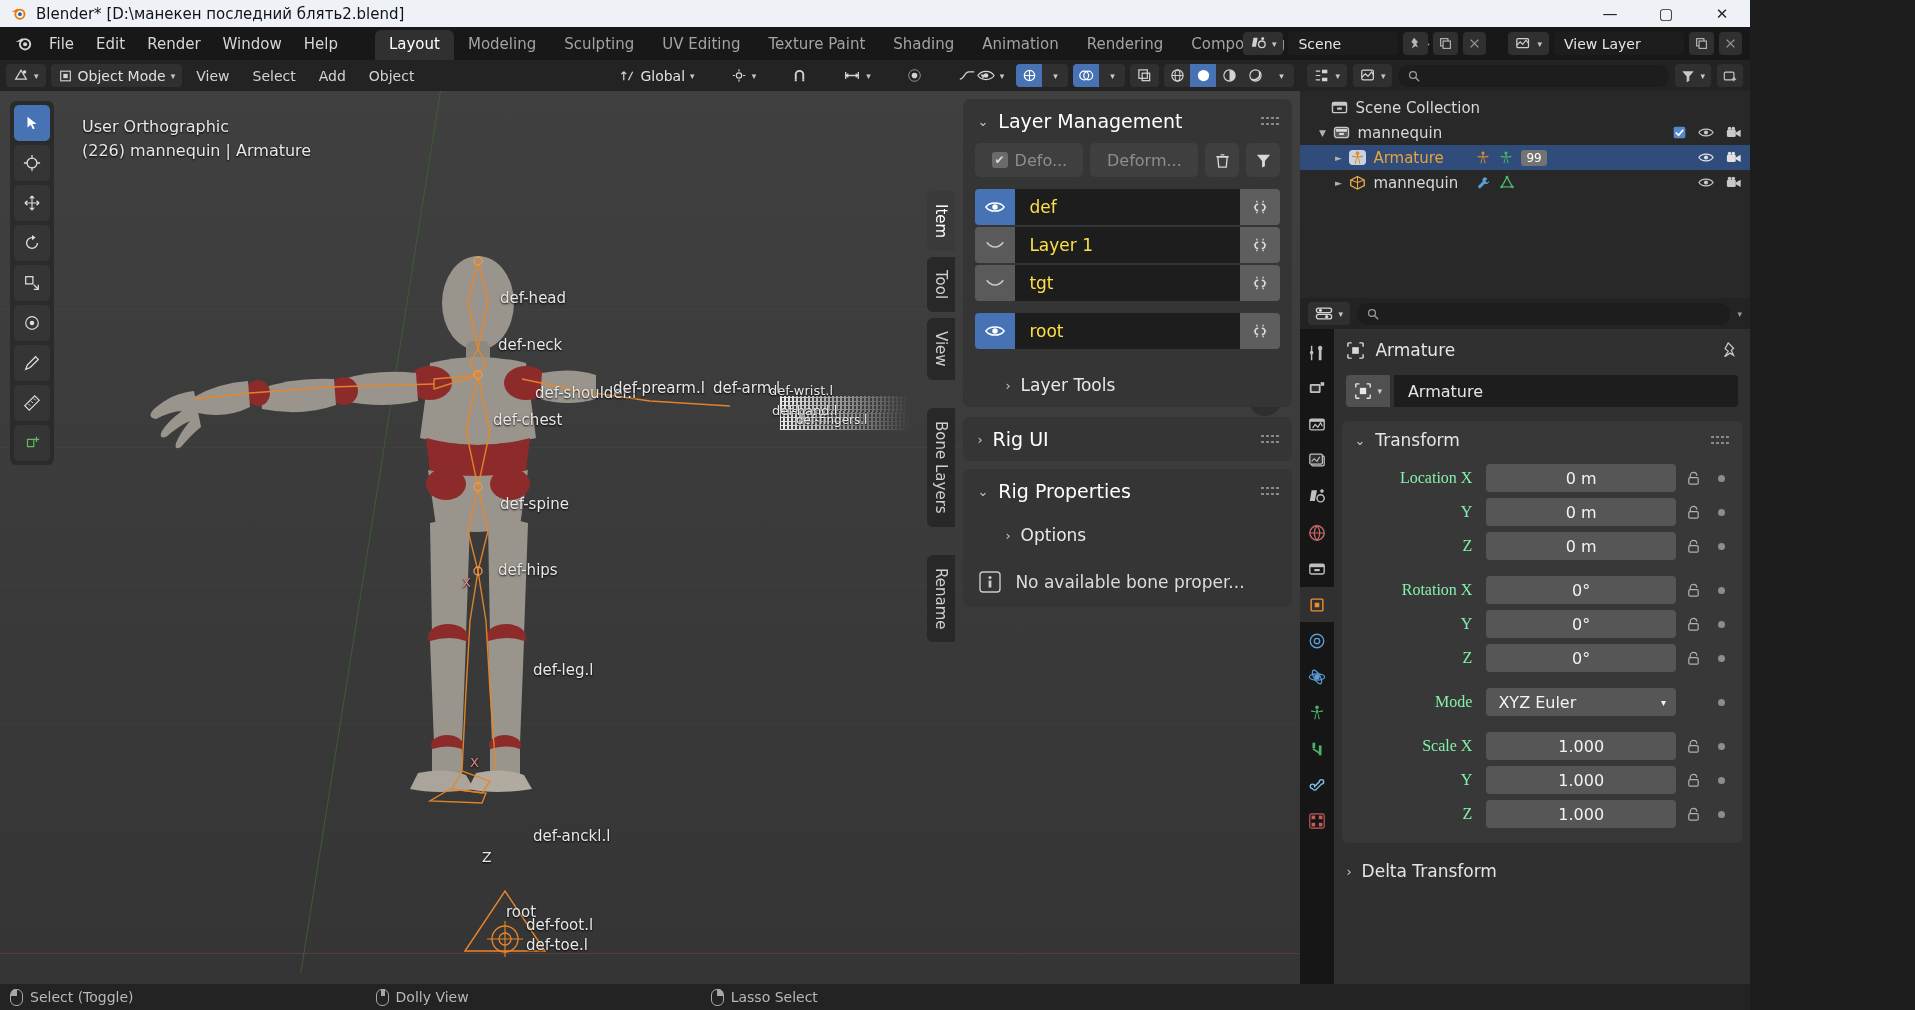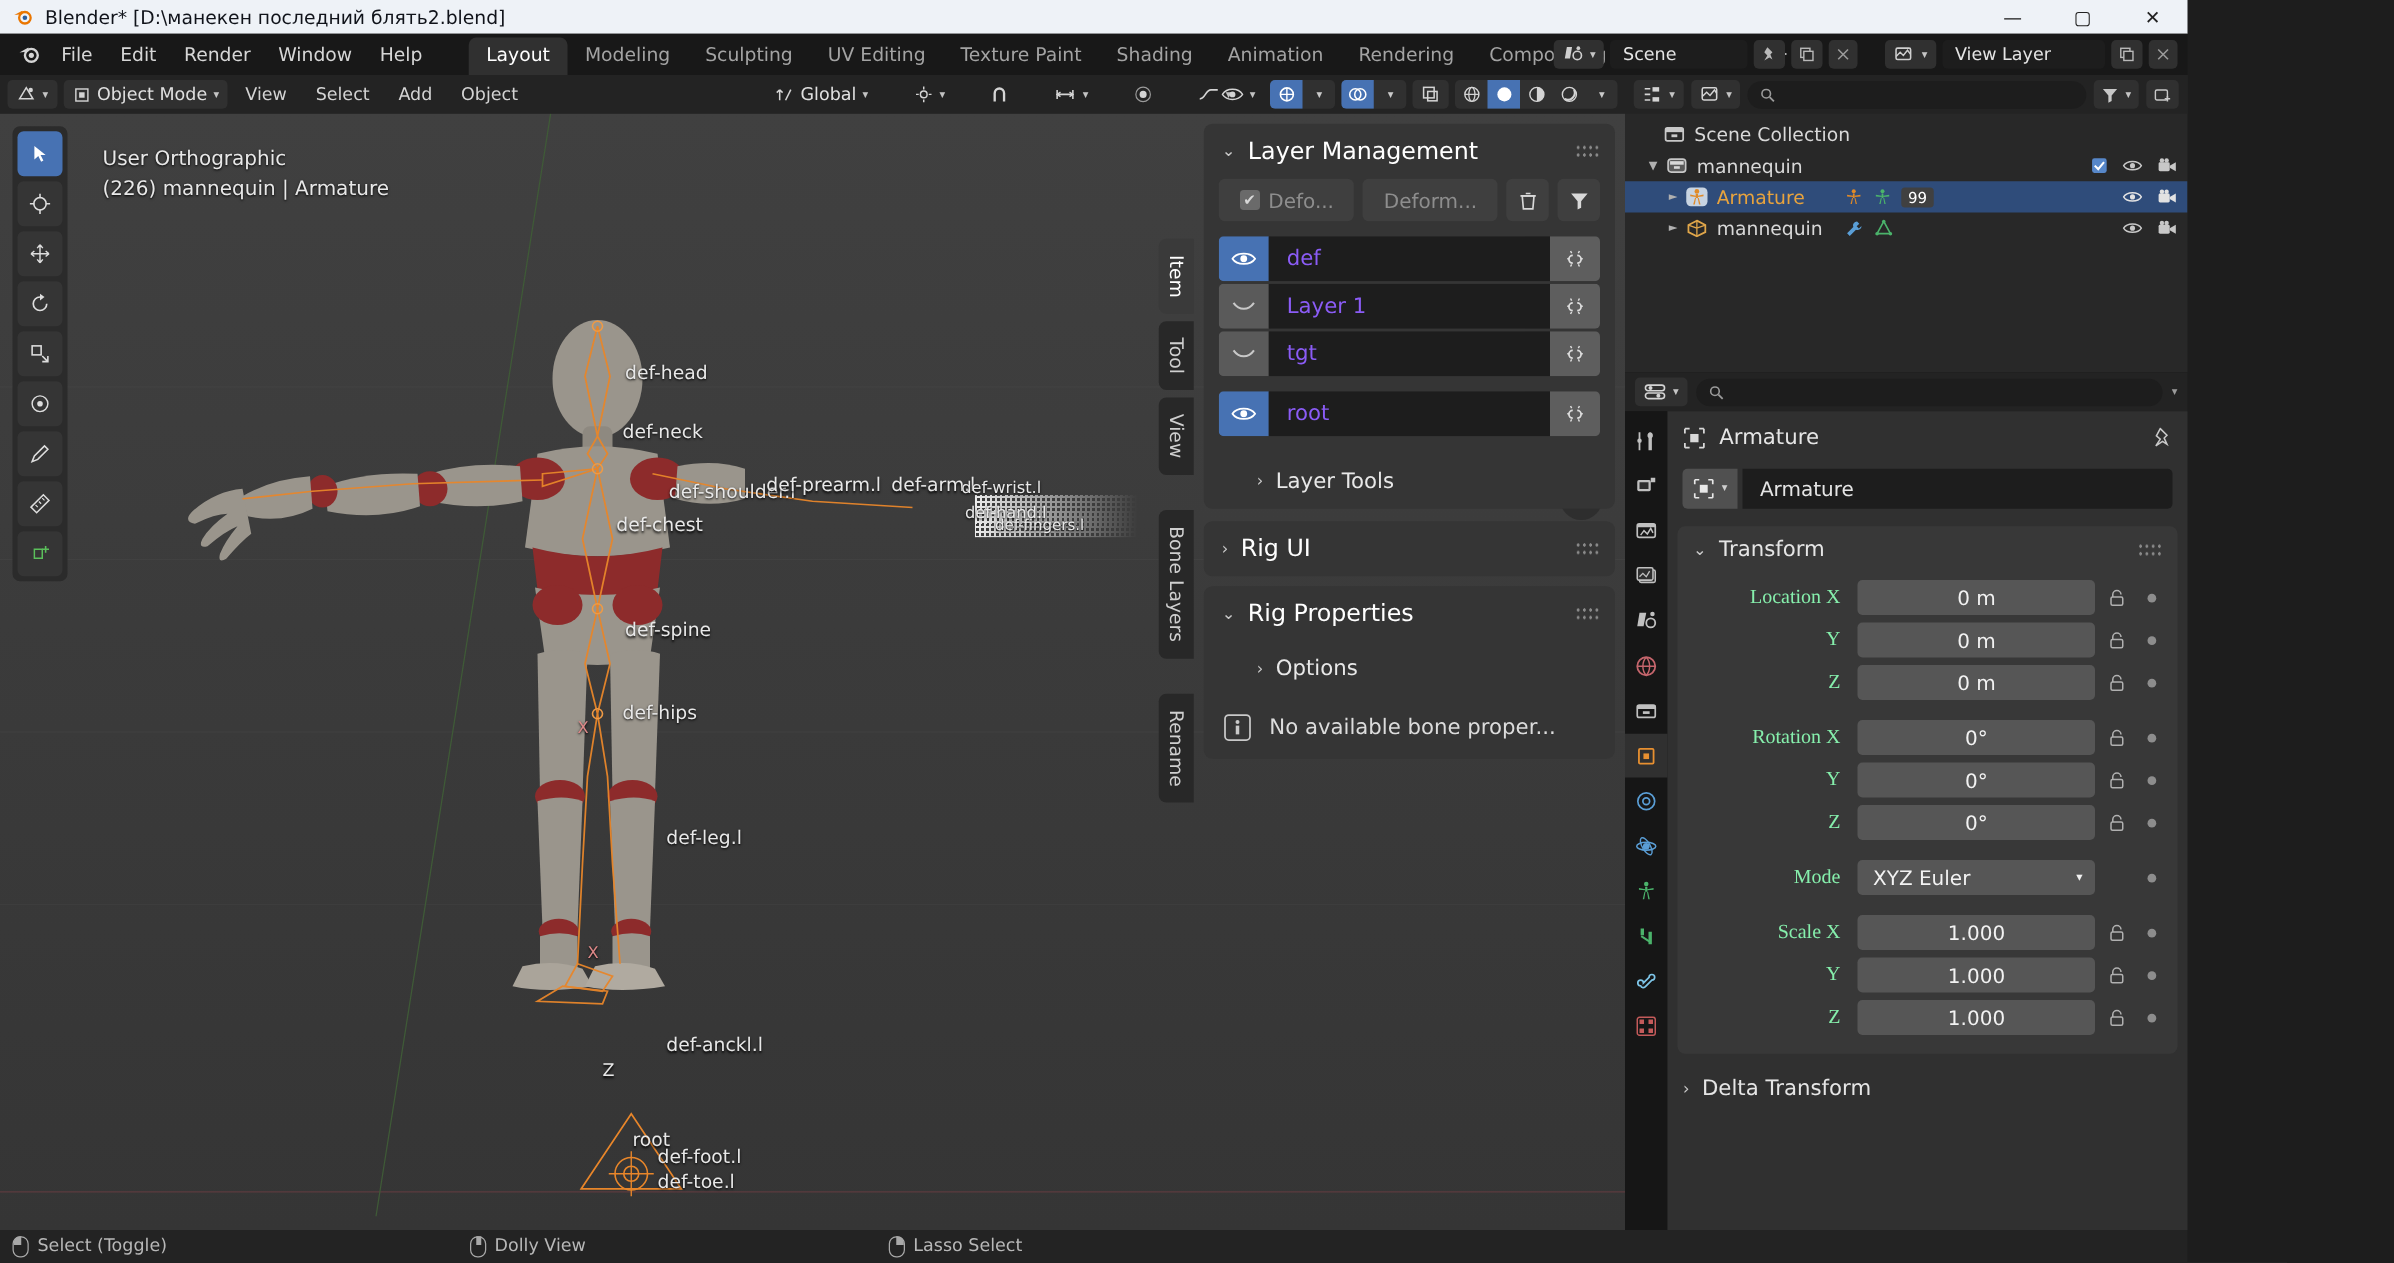--- a/index.html
+++ b/index.html
@@ -100,21 +100,21 @@
   .btn-row{ display:flex; gap:7px; align-items:center; }
   .gbtn{ height:34px; border-radius:5px; background:#3f3f3f; display:flex;
          align-items:center; justify-content:center; gap:7px; font-size:16px; color:#8d8d8d; flex:1; }
   .gbtn.sq{ flex:0 0 34px; }
   .chk{ width:16px; height:16px; border-radius:3px; background:#6a6a6a;
         display:flex;align-items:center;justify-content:center;color:#d8d8d8;font-size:12px;}
   .layer-list{ margin-top:12px; }
   .layer-row{ display:flex; height:36px; border-radius:4px; overflow:hidden; margin-bottom:2px; }
   .eye{ width:40px; display:flex; align-items:center; justify-content:center; background:#5a5a5a; }
   .eye.on{ background:#4772b3; }
-  .lname{ flex:1; background:#1d1d1d; display:flex; align-items:center; padding-left:14px; font-size:17px; color:#8b5cf6; }
+  .lname{ flex:1; background:#1d1d1d; display:flex; align-items:center; padding-left:14px; font-size:17px; color:#fde047; }
   .lock{ width:40px; background:#5e5e5e; display:flex; align-items:center; justify-content:center; }
   .layer-gap{ height:10px; }
 
   .np-sub{ display:flex; align-items:center; gap:10px; padding:12px 12px 12px 28px; font-size:18px; color:#e8e8e8; }
   .np-sub2{ padding-left:42px; font-size:17px; }
   .tri{ font-size:13px; color:#c9c9c9; }
   .info-row{ display:flex; align-items:center; gap:14px; padding:14px 12px 14px 16px; font-size:17px; color:#dcdcdc; }
 
   
   .vtabs{ position:absolute; right:345px; top:100px; display:flex; flex-direction:column; gap:6px; pointer-events:auto; }
@@ -131,21 +131,21 @@
   .ol-search{ flex:1; height:22px; background:#1d1d1d; border-radius:11px; display:flex;
               align-items:center; padding:0 10px; gap:6px; font-size:13px; color:#8a8a8a; }
   .ol-body{ flex:1; padding:4px 0 0 0; overflow:hidden; }
   .ol-row{ height:25px; display:flex; align-items:center; font-size:15px; color:#d8d8d8; position:relative; }
   .ol-row.sel{ background:#2f4c7a; }
   .ol-row.sel .ol-label{ color:#e8a33d; }
   .ol-disc{ width:16px; text-align:center; font-size:9px; color:#b0b0b0; }
   .ol-icon{ width:22px; display:flex; align-items:center; justify-content:center; }
   .ol-label{ padding-left:5px; }
   .ol-right{ position:absolute; right:8px; display:flex; gap:12px; align-items:center; }
-  .badge{ position:absolute; background:#404040; color:#fff; font-size:12px;
+  .badge{ position:absolute; background:#737373; color:#fff; font-size:12px;
           border-radius:3px; padding:1px 5px; }
 
   
   .props{ flex:1 1 auto; display:flex; flex-direction:column; min-height:0; background:#1d1d1d; }
   .props-header{ height:31px; background:#232323; display:flex; align-items:center; gap:7px; padding:0 8px; }
   .props-search{ flex:1; height:22px; background:#1d1d1d; border-radius:11px; display:flex;
                 align-items:center; padding:0 10px; gap:6px; }
   .props-main{ flex:1; display:flex; min-height:0; }
   .props-tabs{ width:34px; background:#161616; display:flex; flex-direction:column;
                align-items:center; padding-top:6px; gap:1px; }

